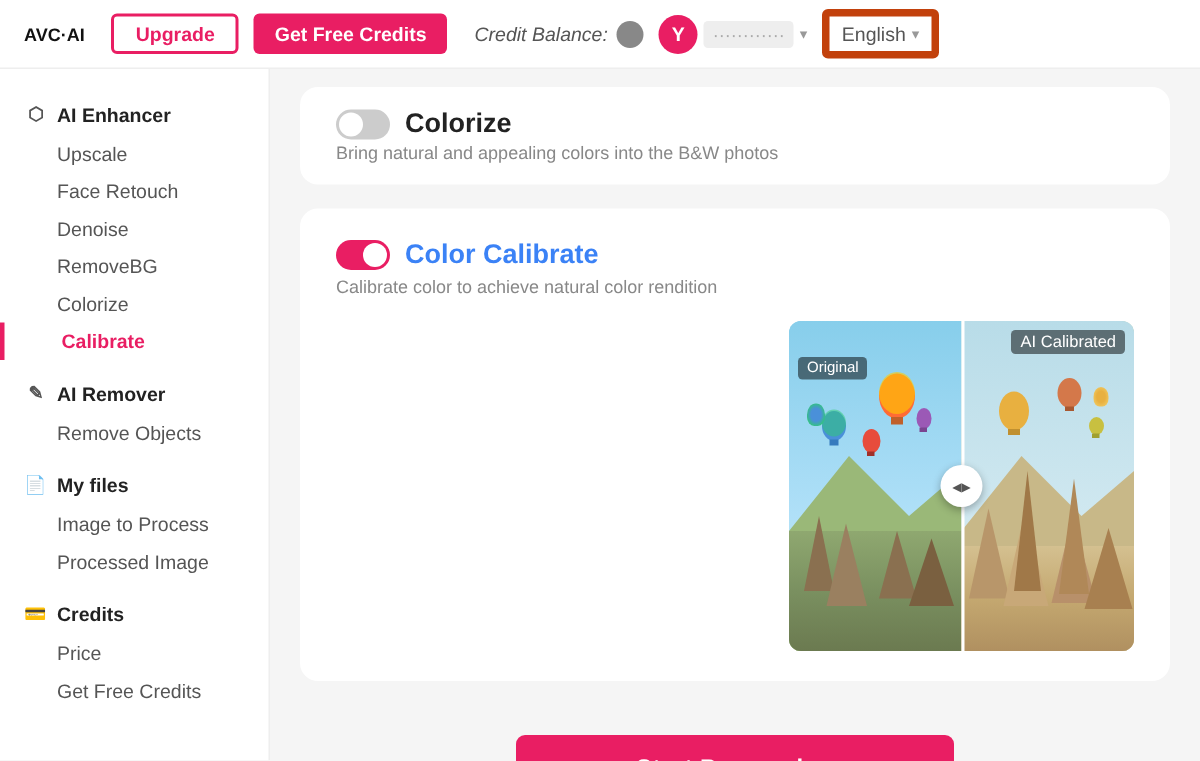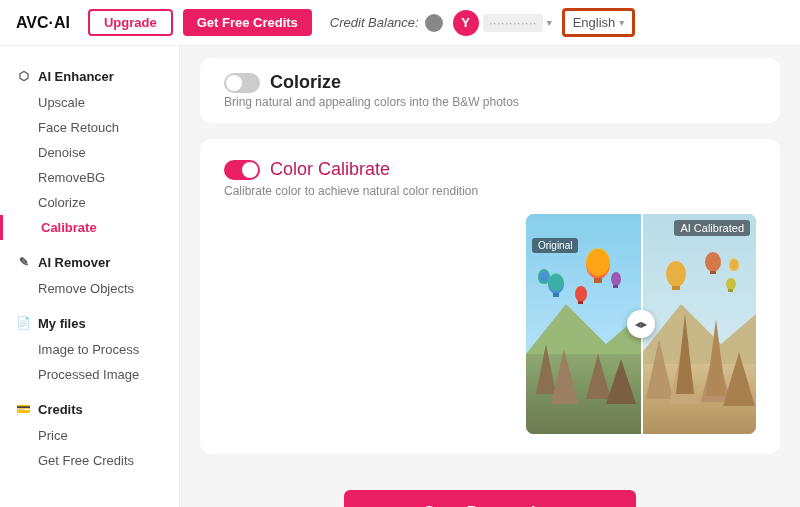--- a/index.html
+++ b/index.html
@@ -21,21 +21,21 @@
       height: 46px;
       background: #fff;
       border-bottom: 1px solid #eee;
       gap: 10px;
       flex-shrink: 0;
     }
     .logo {
       display: flex;
       align-items: center;
       font-weight: 700;
-      font-size: 16px;
+      font-size: 12px;
       color: #111;
       margin-right: 8px;
     }
     .btn-upgrade {
       border: 2px solid #e91e63;
       color: #e91e63;
       background: #fff;
       padding: 4px 14px;
       border-radius: 4px;
       font-size: 13px;
@@ -93,21 +93,21 @@
       color: #999;
     }
     .lang-select {
       display: flex;
       align-items: center;
       gap: 4px;
       font-size: 13px;
       color: #555;
       cursor: pointer;
       padding: 4px 8px;
-      border: 3px solid #c2410c;
+      border: 5px solid #c2410c;
       border-radius: 4px;
     }
     .btn-download {
       background: #e91e63;
       color: #fff;
       border: none;
       padding: 6px 14px;
       border-radius: 4px;
       font-size: 13px;
       font-weight: 600;
@@ -186,22 +186,22 @@
 
     .feature-header {
       display: flex;
       align-items: center;
       gap: 10px;
       margin-bottom: 4px;
     }
 
     .feature-title {
       font-size: 18px;
-      font-weight: 400;
-      color: #be185d;
+      font-weight: 700;
+      color: #3b82f6;
     }
 
     .feature-desc {
       font-size: 12px;
       color: #888;
       margin-bottom: 16px;
     }
 
     
     .toggle {

